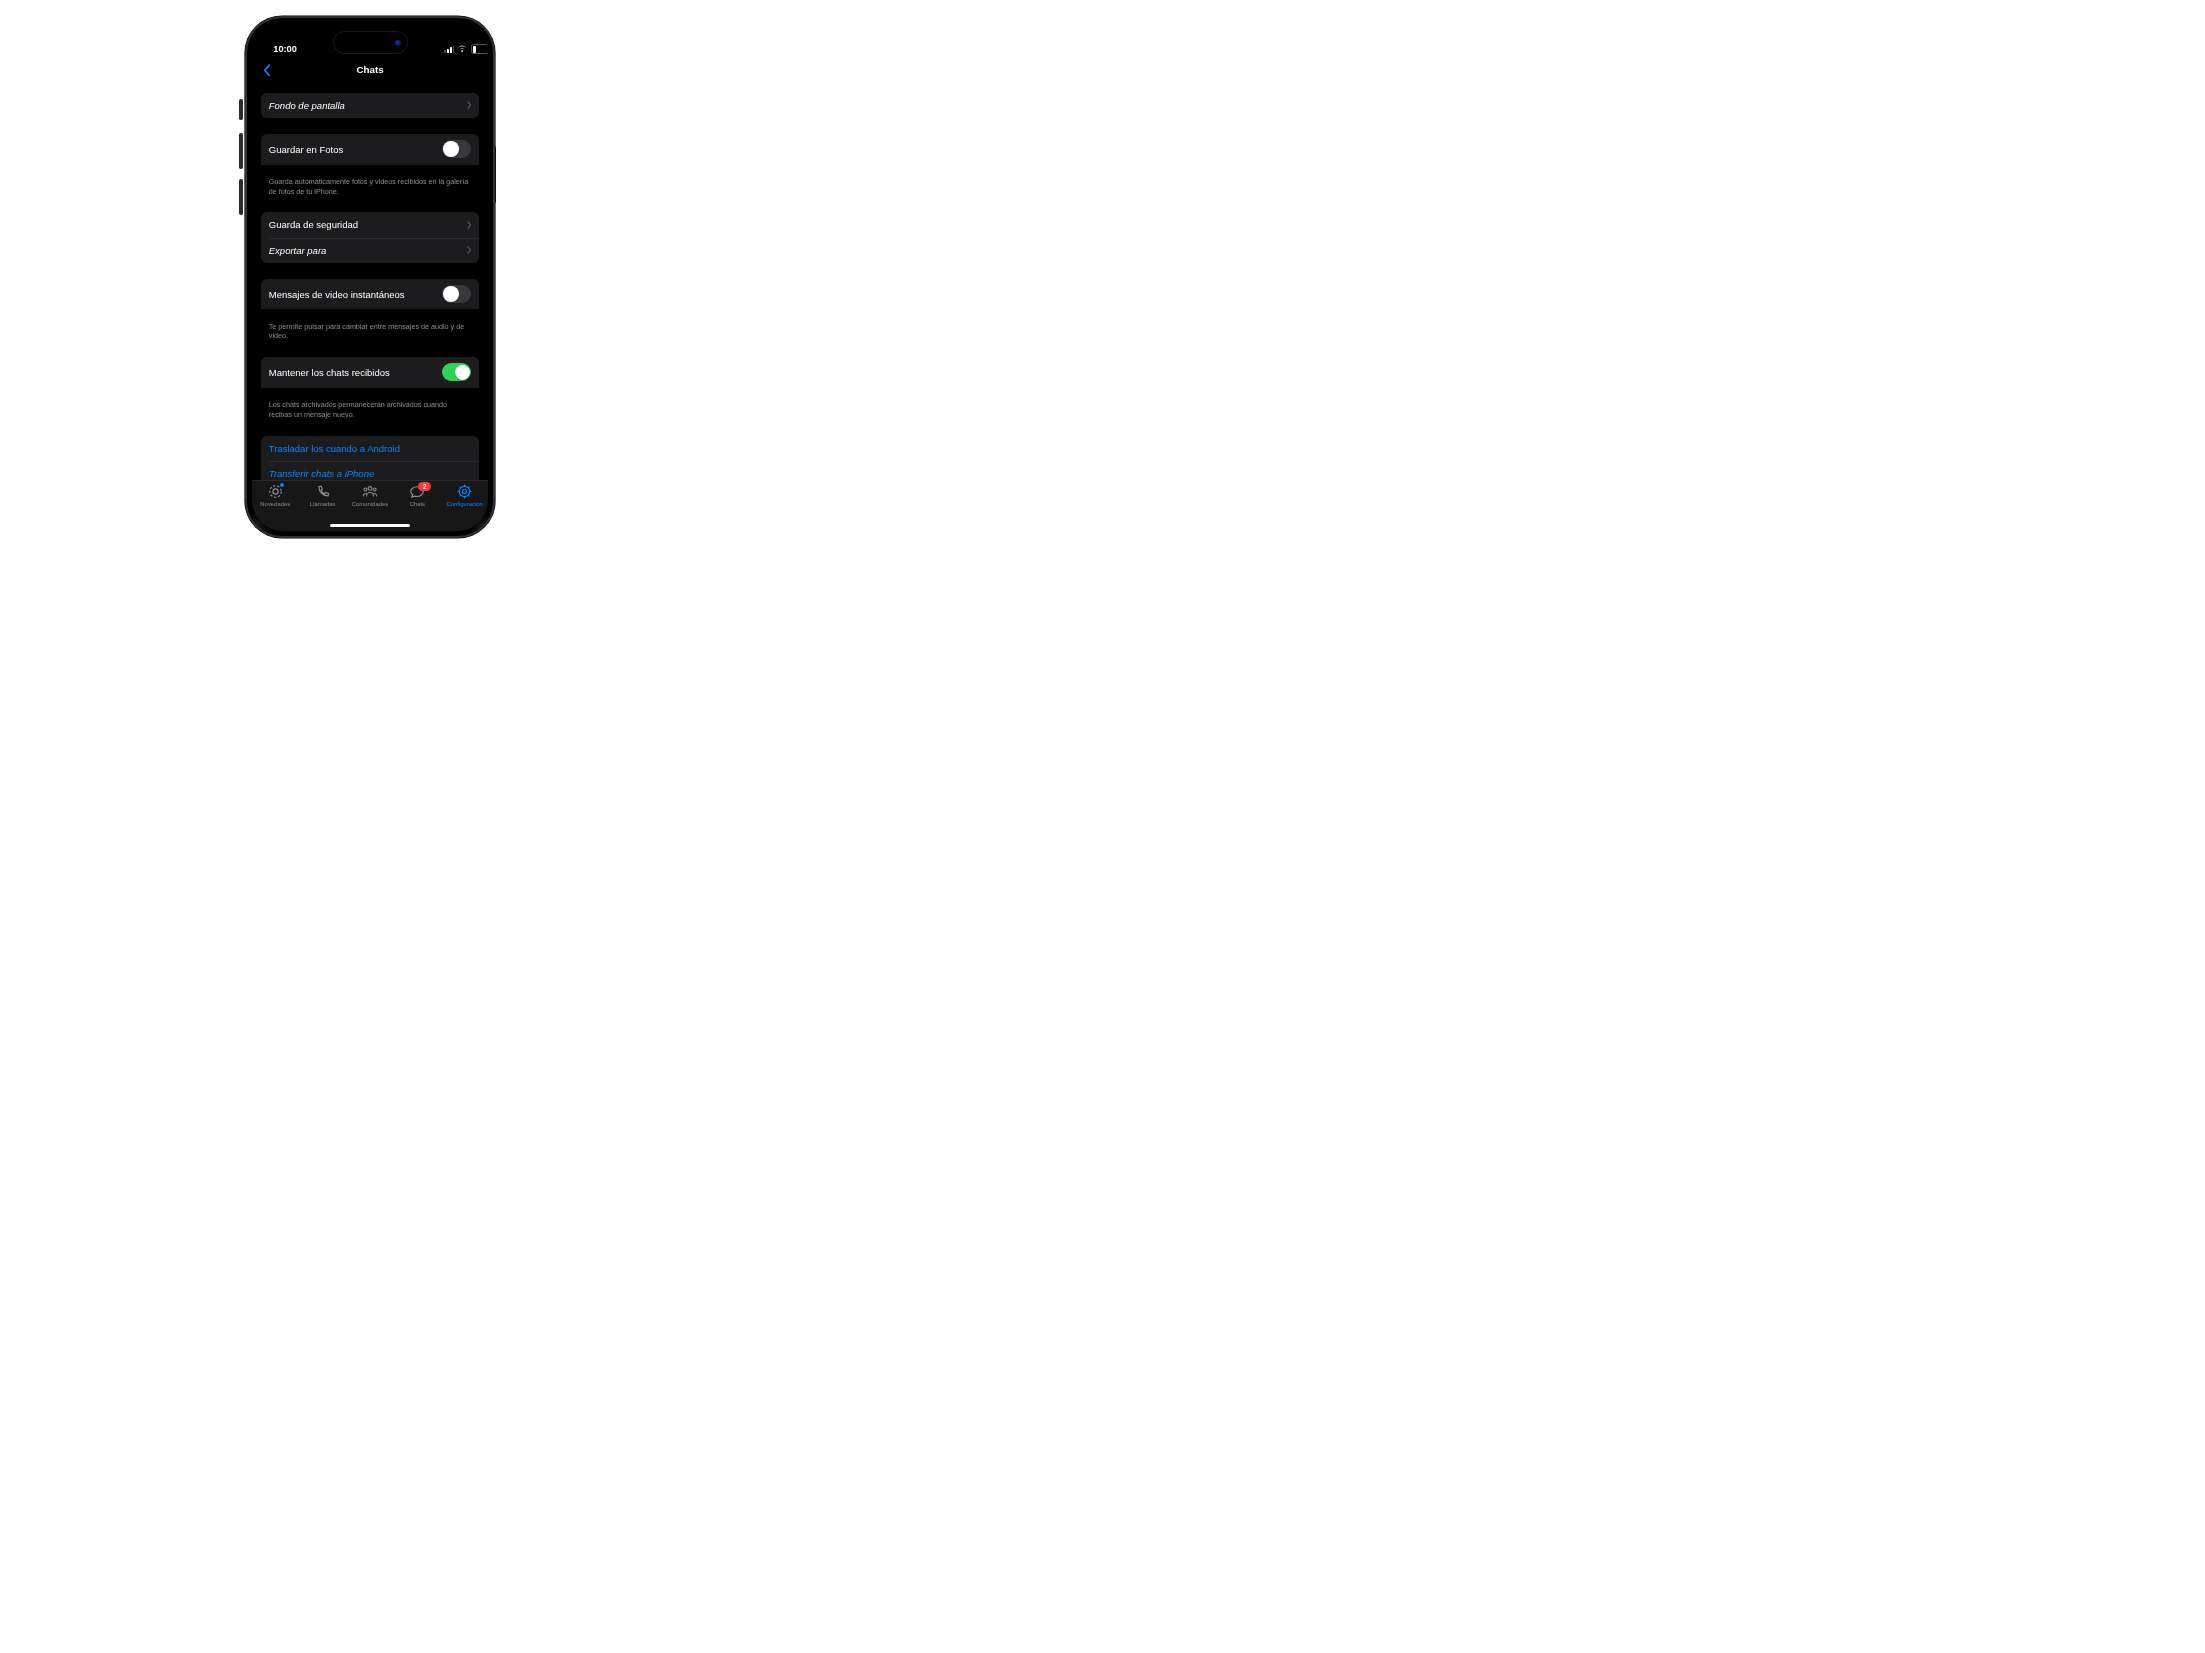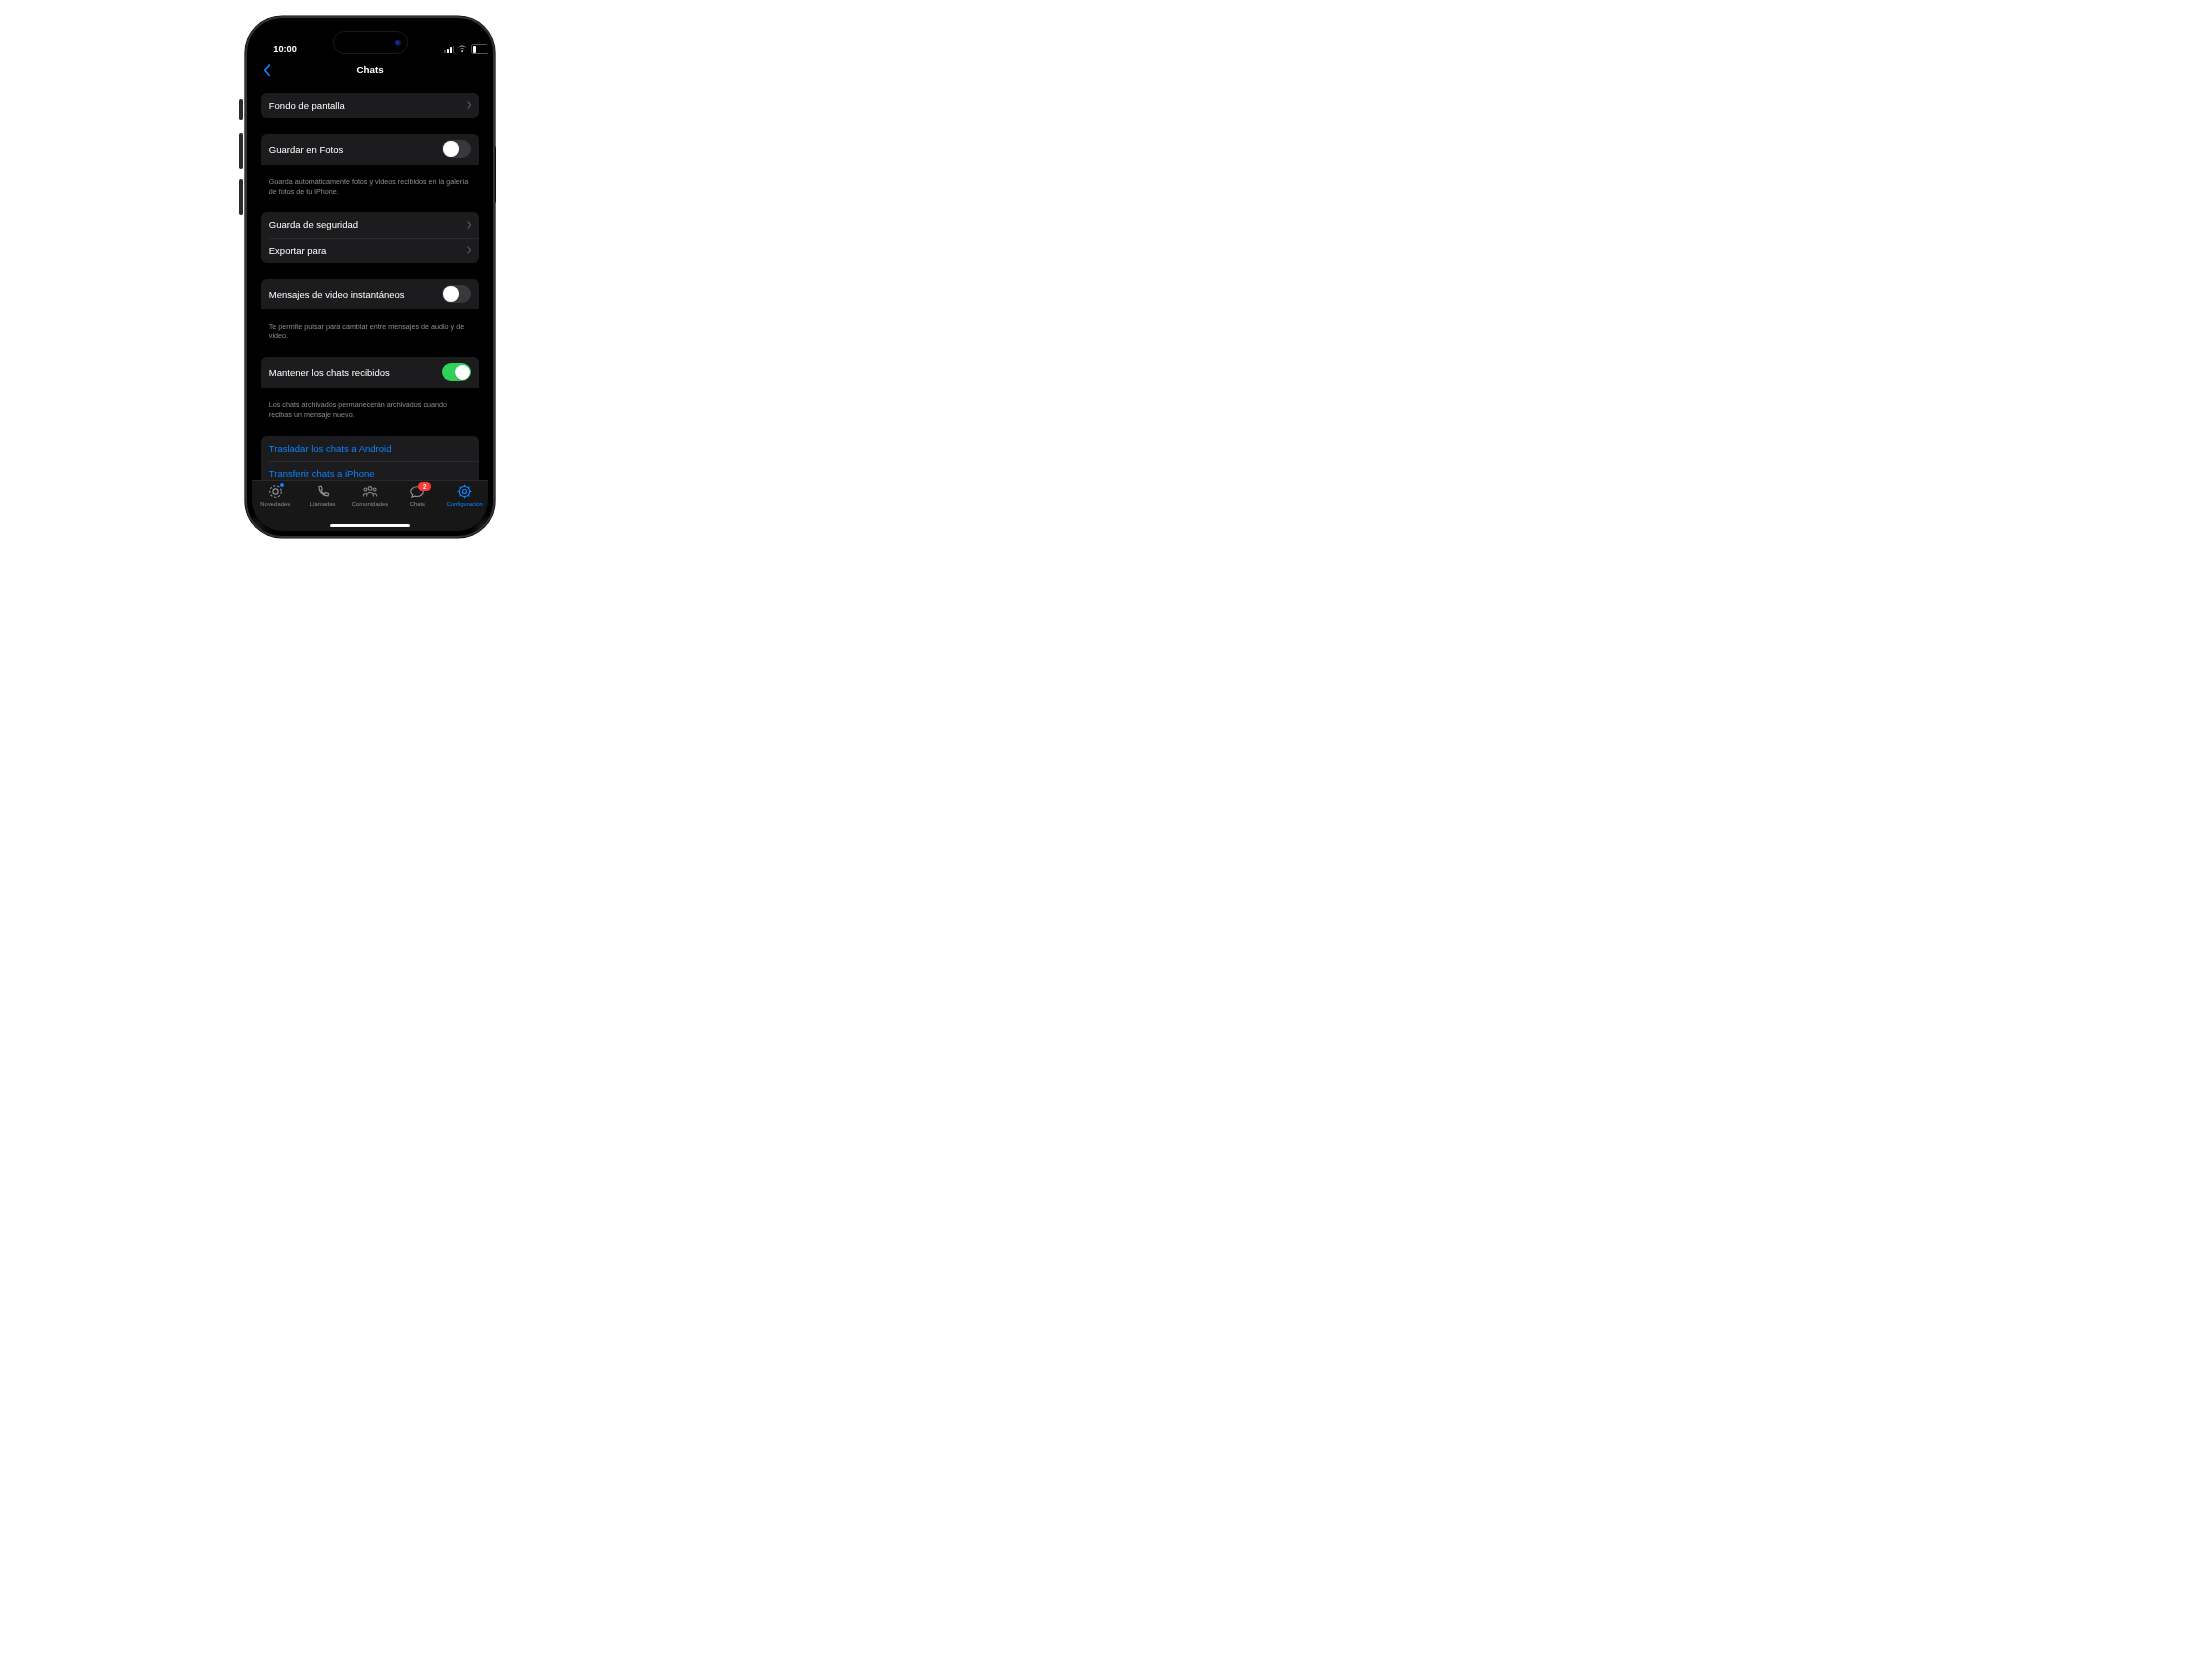--- a/index.html
+++ b/index.html
@@ -123,21 +123,21 @@
     background:#1c1c1e;
     color:#fff;
     padding:6.3px 8px;
     display:flex;
     align-items:center;
     font-size:9.5px;
     min-height:12.6px;
     position:relative;
   }
   .group .cell:first-child{border-top-left-radius:5.7px;border-top-right-radius:5.7px;}
-  .group .cell:last-child {border-bottom-left-radius:5.7px;border-bottom-right-radius:5.7px;}
+  .group .cell:last-child {border-bottom-left-radius:5.7px;border-bottom-right-radius:5.7px;font-style:italic;}
   .group .cell + .cell::before{
     content:"";position:absolute;left:8px;right:0;top:0;height:0.6px;background:#2c2c2e;
   }
   .cell .label{flex:1;}
   .cell.link .label{color:#0a84ff;}
   .chevron-r{
     color:#5a5a5e;
   }
   .footer-note{
     color:#8e8e93;font-size:7.2px;line-height:1.35;
@@ -302,21 +302,21 @@
           <span class="label">Mantener los chats recibidos</span>
           <span class="switch on">
               <span class="knob"></span>
             </span>
         </div>
         <div class="footer-note">Los chats archivados permanecerán archivados cuando recibas un mensaje nuevo.</div>
       </div>
 
       <div class="group">
         <div class="cell link">
-          <span class="label">Trasladar los chats a Android</span>
+          <span class="label">Trasladar los cuando a Android</span>
         </div>
         <div class="cell link">
           <span class="label">Transferir chats a iPhone</span>
         </div>
       </div>
 
       <div class="group cut">
         <div class="cell link">
           
         </div>

